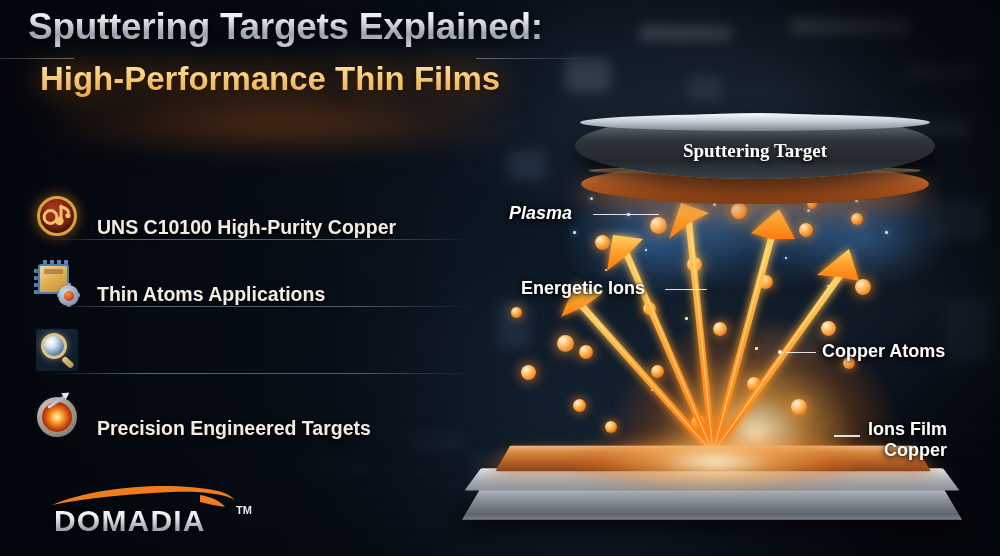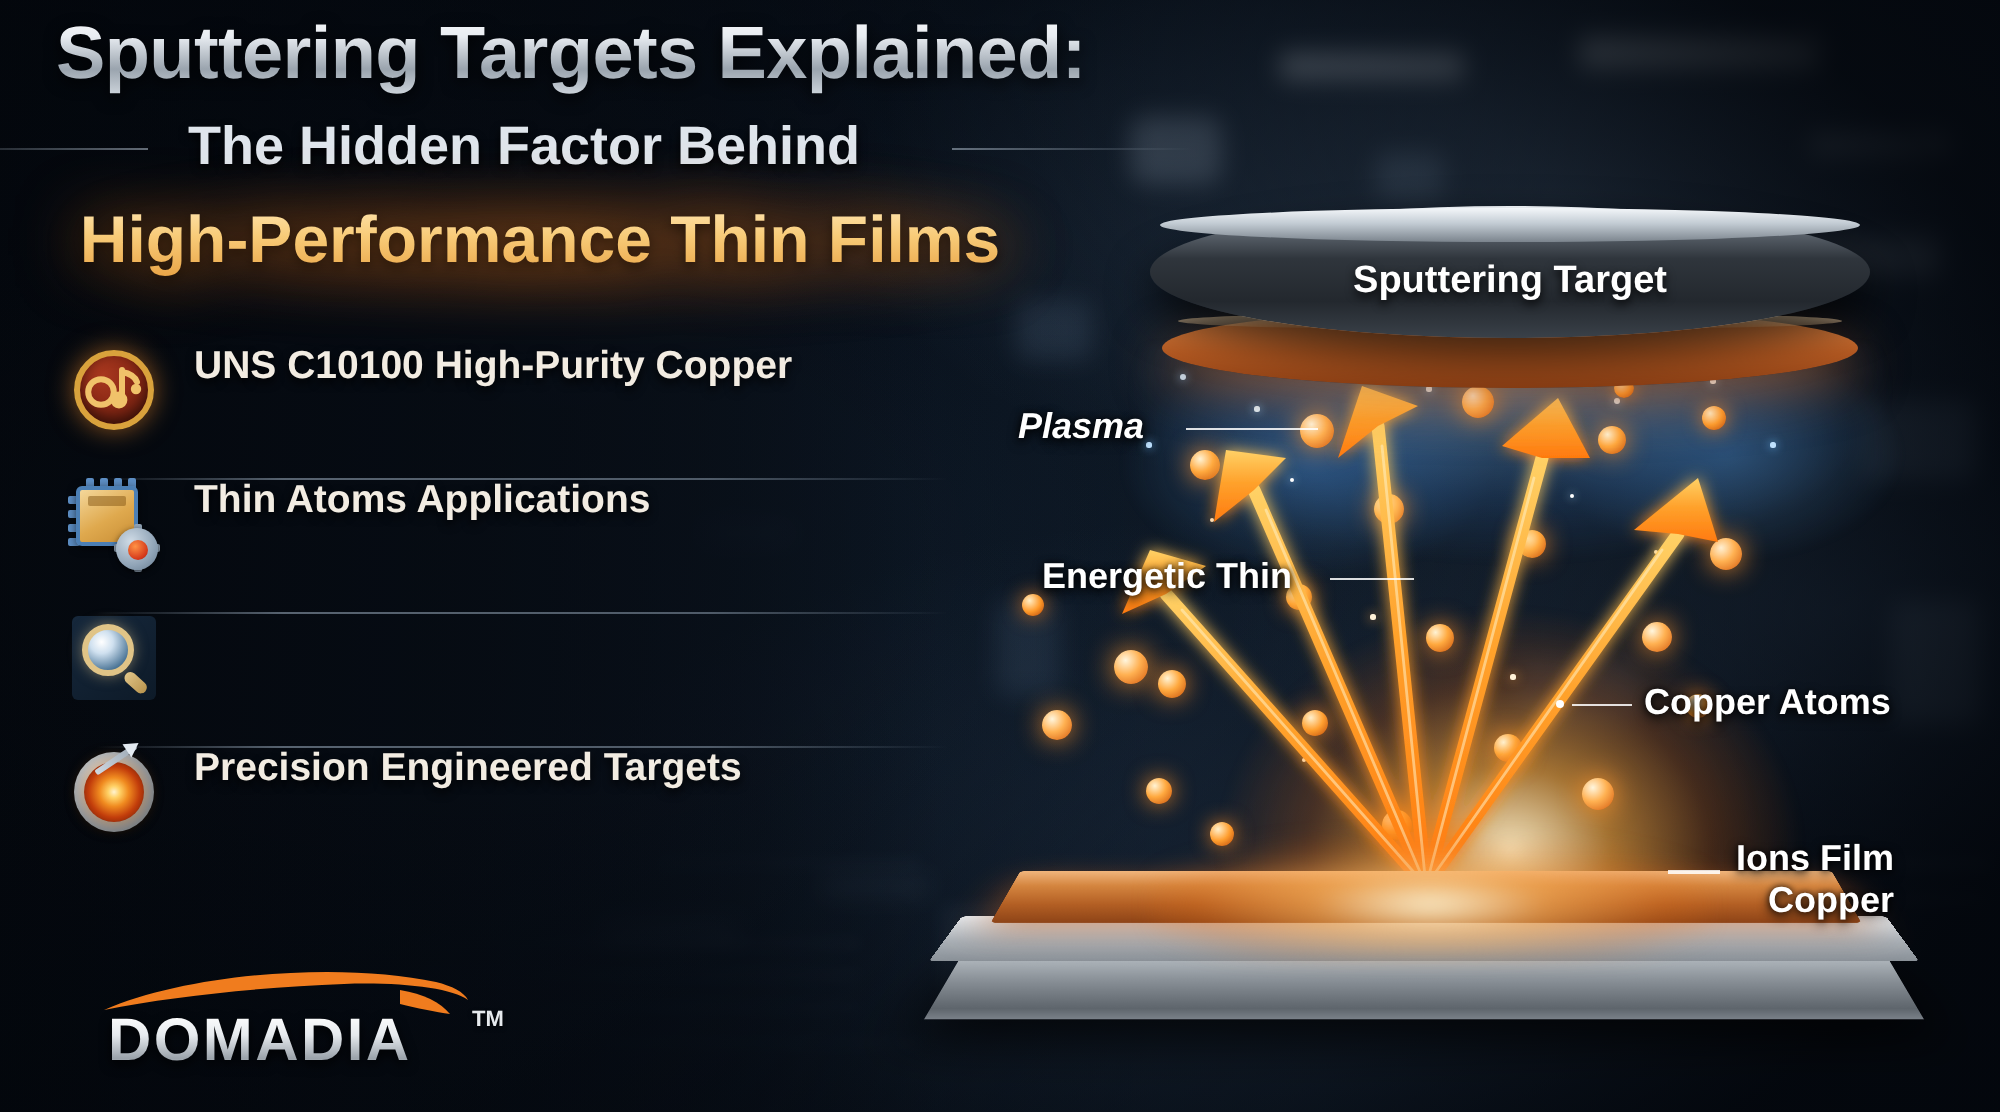--- a/index.html
+++ b/index.html
@@ -68,21 +68,21 @@
     margin-left:16px;
   }
   .h-accent-glow{
     position:absolute; left:40px; top:96px; width:480px; height:54px; border-radius:50%;
     background:radial-gradient(ellipse at center, rgba(222,112,28,.40), rgba(180,80,16,.16) 55%, transparent 78%);
     filter:blur(14px); pointer-events:none;
   }
 
   
   .feats{ position:absolute; left:34px; top:172px; width:430px; }
-  .feat{ position:relative; height:67px; display:flex; align-items:flex-start; }
+  .feat{ position:relative; height:67px; display:flex; align-items:flex-end; }
   .feat .divider{
     position:absolute; left:14px; right:-10px; top:0; height:1px;
     background:linear-gradient(90deg, rgba(160,180,200,0) 0%, rgba(185,205,225,.46) 22%, rgba(185,205,225,.40) 72%, rgba(160,180,200,0) 100%);
   }
   .feat .ico{ width:46px; height:46px; margin-right:17px; flex:0 0 46px; position:relative; }
   .feat .lbl{
     font-size:19.5px; font-weight:bold; color:#f2ece2; white-space:nowrap;
     text-shadow:0 2px 5px rgba(0,0,0,.92);
   }
 
@@ -164,21 +164,21 @@
     background:linear-gradient(180deg,#ffffff 8%,#e6eaee 40%,#9ba3ab 74%,#d6dbe0 100%);
     -webkit-background-clip:text; background-clip:text; -webkit-text-fill-color:transparent; color:transparent;
     filter:drop-shadow(0 2px 3px rgba(0,0,0,.9));
   }
   .logo-tm{
     position:absolute; left:196px; top:22px; font-size:11px; font-weight:bold; color:#e6eaee;
     text-shadow:0 1px 2px rgba(0,0,0,.9);
   }
 
   
-  .illus{ position:absolute; left:455px; top:7px; width:545px; height:498px; }
+  .illus{ position:absolute; left:455px; top:17px; width:545px; height:498px;font-family:Liberation Serif, serif; }
 
   
   .disc-dark{
     position:absolute; left:120px; top:96px; width:360px; height:66px; border-radius:50%/50%;
     background:linear-gradient(180deg,#e9edf1 0%,#b9c2ca 9%,#5c646d 20%,#2f353c 40%,#23282e 72%,#3a4149 100%);
     box-shadow:0 10px 22px rgba(0,0,0,.72);
   }
   .disc-dark .rim{
     position:absolute; left:5px; top:1px; right:5px; height:17px; border-radius:50%;
     background:linear-gradient(180deg,#f4f7fa,#c3ccd4 45%,#7b848d);
@@ -291,21 +291,20 @@
     <div class="strip" style="left:915px;top:448px;width:78px;height:4px;background:rgba(150,180,215,.18);"></div>
   </div>
 
   <div class="bg-darkleft"></div>
   <div class="bg-vign"></div>
 
   <div class="head">
     <div class="h-main">Sputtering Targets Explained:</div>
     <div class="h-sub">
       <span class="rule l"></span>
-      <span>The Hidden Factor Behind</span>
       <span class="rule r"></span>
     </div>
     <div class="h-accent-glow"></div>
     <div class="h-accent">High-Performance Thin Films</div>
   </div>
 
   <div class="feats">
 
     <div class="feat">
       <div class="ico">
@@ -474,21 +473,21 @@
     <div class="film-glow"></div>
 
   </div>
 
   <div class="cal" style="left:509px;top:203px;font-style:italic;">
     <span>Plasma</span>
     <span class="ln" style="left:84px;width:66px;"></span>
   </div>
 
   <div class="cal" style="left:521px;top:278px;">
-    <span>Energetic Thin</span>
+    <span>Energetic Ions</span>
     <span class="ln" style="left:144px;width:42px;"></span>
   </div>
 
   <div class="cal" style="left:822px;top:341px;">
     <span class="ln" style="left:-36px;width:30px;"></span>
     <span class="dot" style="left:-44px;"></span>
     <span>Copper Atoms</span>
   </div>
 
   <div class="cal cal-2l" style="left:868px;top:419px;text-align:right;">

